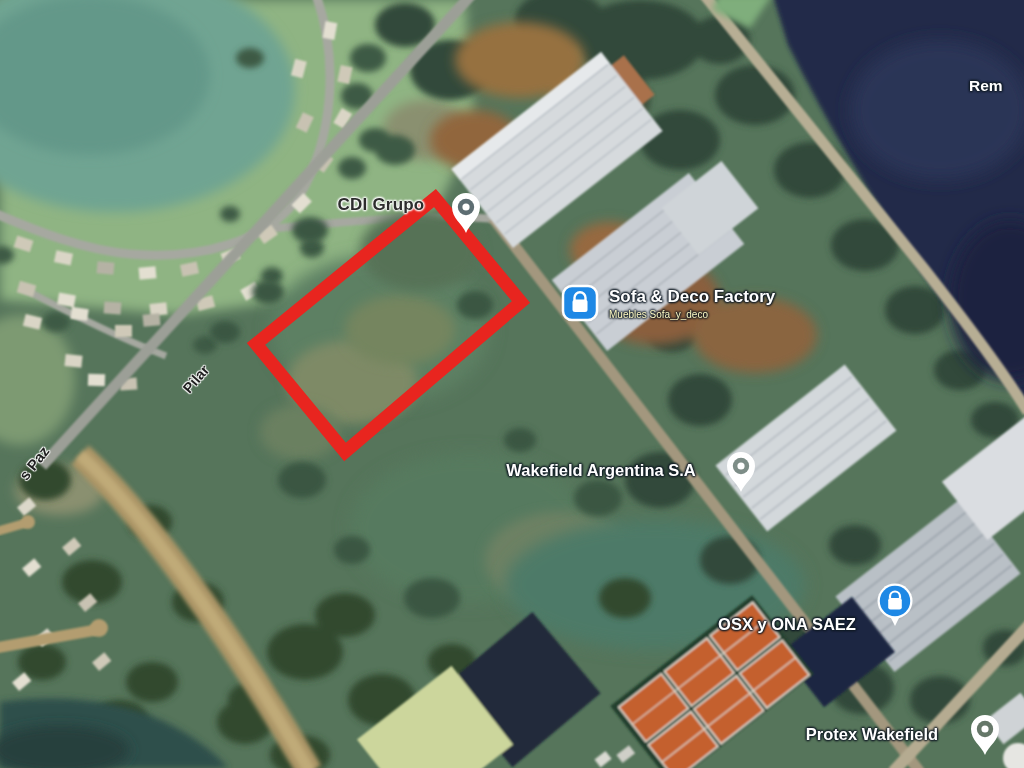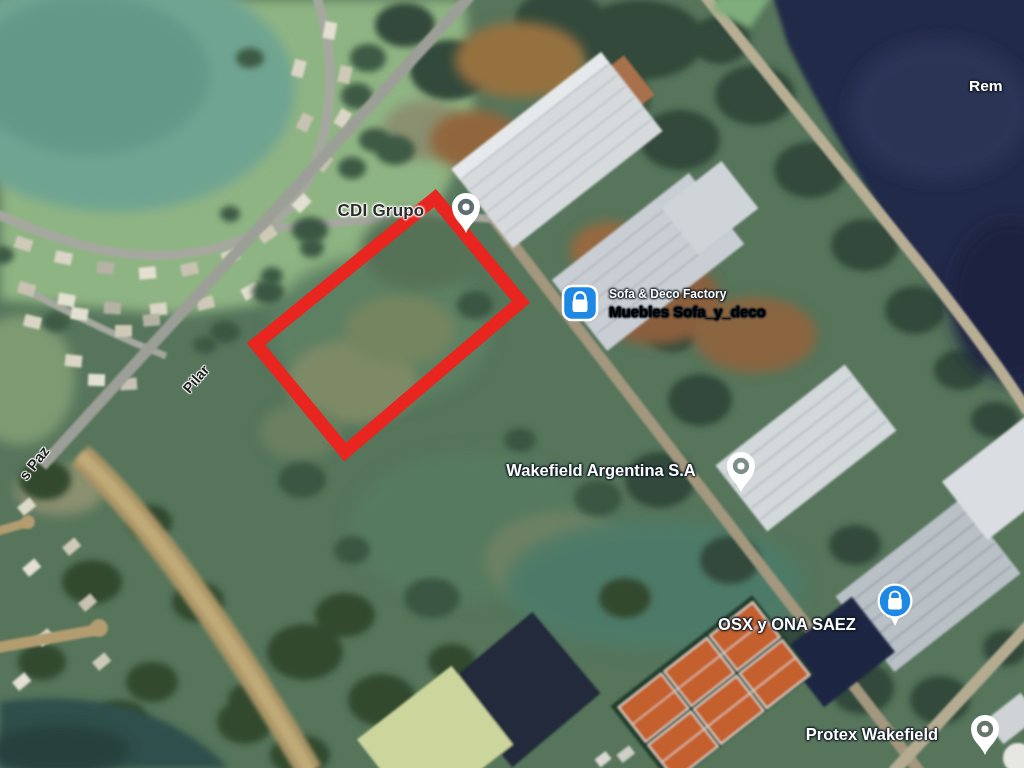--- a/index.html
+++ b/index.html
@@ -10,24 +10,24 @@
   .pin{position:absolute;z-index:30;}
   .lbl{position:absolute;z-index:40;white-space:nowrap;transform:translate(-50%,-50%);}
   .lbl.white{color:#fff;font-weight:700;font-size:16.5px;
     text-shadow:0 0 3px rgba(18,28,38,.95),0 1px 2px rgba(18,28,38,.9),
     0 -1px 2px rgba(18,28,38,.9),1px 0 2px rgba(18,28,38,.9),-1px 0 2px rgba(18,28,38,.9);}
   .lbl.dark{color:#2c2c2c;font-weight:700;font-size:17px;letter-spacing:.2px;
     text-shadow:0 0 3px #fff,0 1px 2px #fff,0 -1px 2px #fff,1px 0 2px #fff,-1px 0 2px #fff;}
   .lbl.road{color:#1f1f1f;font-weight:700;font-size:14.5px;
     text-shadow:0 0 2px #fff,0 1px 1px #fff,0 -1px 1px #fff,1px 0 1px #fff,-1px 0 1px #fff;}
   .poi-block{position:absolute;z-index:40;transform:translateY(-50%);text-align:left;}
-  .poi-block .main{color:#fff;font-weight:700;font-size:12px;white-space:nowrap;
+  .poi-block .main{color:#fff;font-weight:700;font-size:17px;white-space:nowrap;
     text-shadow:0 0 3px rgba(18,28,38,.95),0 1px 2px rgba(18,28,38,.9),
     0 -1px 2px rgba(18,28,38,.9),1px 0 2px rgba(18,28,38,.9),-1px 0 2px rgba(18,28,38,.9);}
-  .poi-block .sub{color:#000000;font-weight:700;font-size:15px;margin-top:2px;white-space:nowrap;
+  .poi-block .sub{color:#fef9c3;font-weight:400;font-size:10px;margin-top:2px;white-space:nowrap;
     text-shadow:0 0 3px rgba(18,28,38,.95),0 1px 2px rgba(18,28,38,.9),
     0 -1px 2px rgba(18,28,38,.9),1px 0 2px rgba(18,28,38,.9),-1px 0 2px rgba(18,28,38,.9);}
 </style>
 </head>
 <body>
 
 <div id="viewport">
 
 <svg id="terrain" width="1024" height="768" viewBox="0 0 1024 768">
   <defs>
@@ -307,21 +307,21 @@
   </g>
 </svg>
 
 <svg id="overlay-svg" width="1024" height="768" viewBox="0 0 1024 768">
   <polygon points="435,198 521,302 345,452 256,344" fill="none" stroke="#e8251f" stroke-width="13" stroke-linejoin="miter"></polygon>
 </svg>
 
 <div class="lbl road" style="left:196px;top:379px;transform:translate(-50%,-50%) rotate(-49deg);">Pilar</div>
 <div class="lbl road" style="left:34px;top:463px;font-size:15px;transform:translate(-50%,-50%) rotate(-52deg);">s Paz</div>
 
-<div class="lbl dark" style="left:381px;top:211px;">CDI Grupo</div>
+<div class="lbl dark" style="left:381px;top:205px;">CDI Grupo</div>
 <div class="pin" style="left:450px;top:192px;">
   <svg width="32" height="42" viewBox="0 0 32 42">
     <path d="M16 41 C12.5 32 2 26.5 2 15 A14 14 0 1 1 30 15 C30 26.5 19.5 32 16 41Z" fill="#fff"></path>
     <circle cx="16" cy="15" r="8.2" fill="#5d6d72"></circle>
     <circle cx="16" cy="15" r="3.6" fill="#fff"></circle>
   </svg>
 </div>
 
 <div class="pin" style="left:561px;top:284px;">
   <svg width="38" height="38" viewBox="0 0 38 38">

